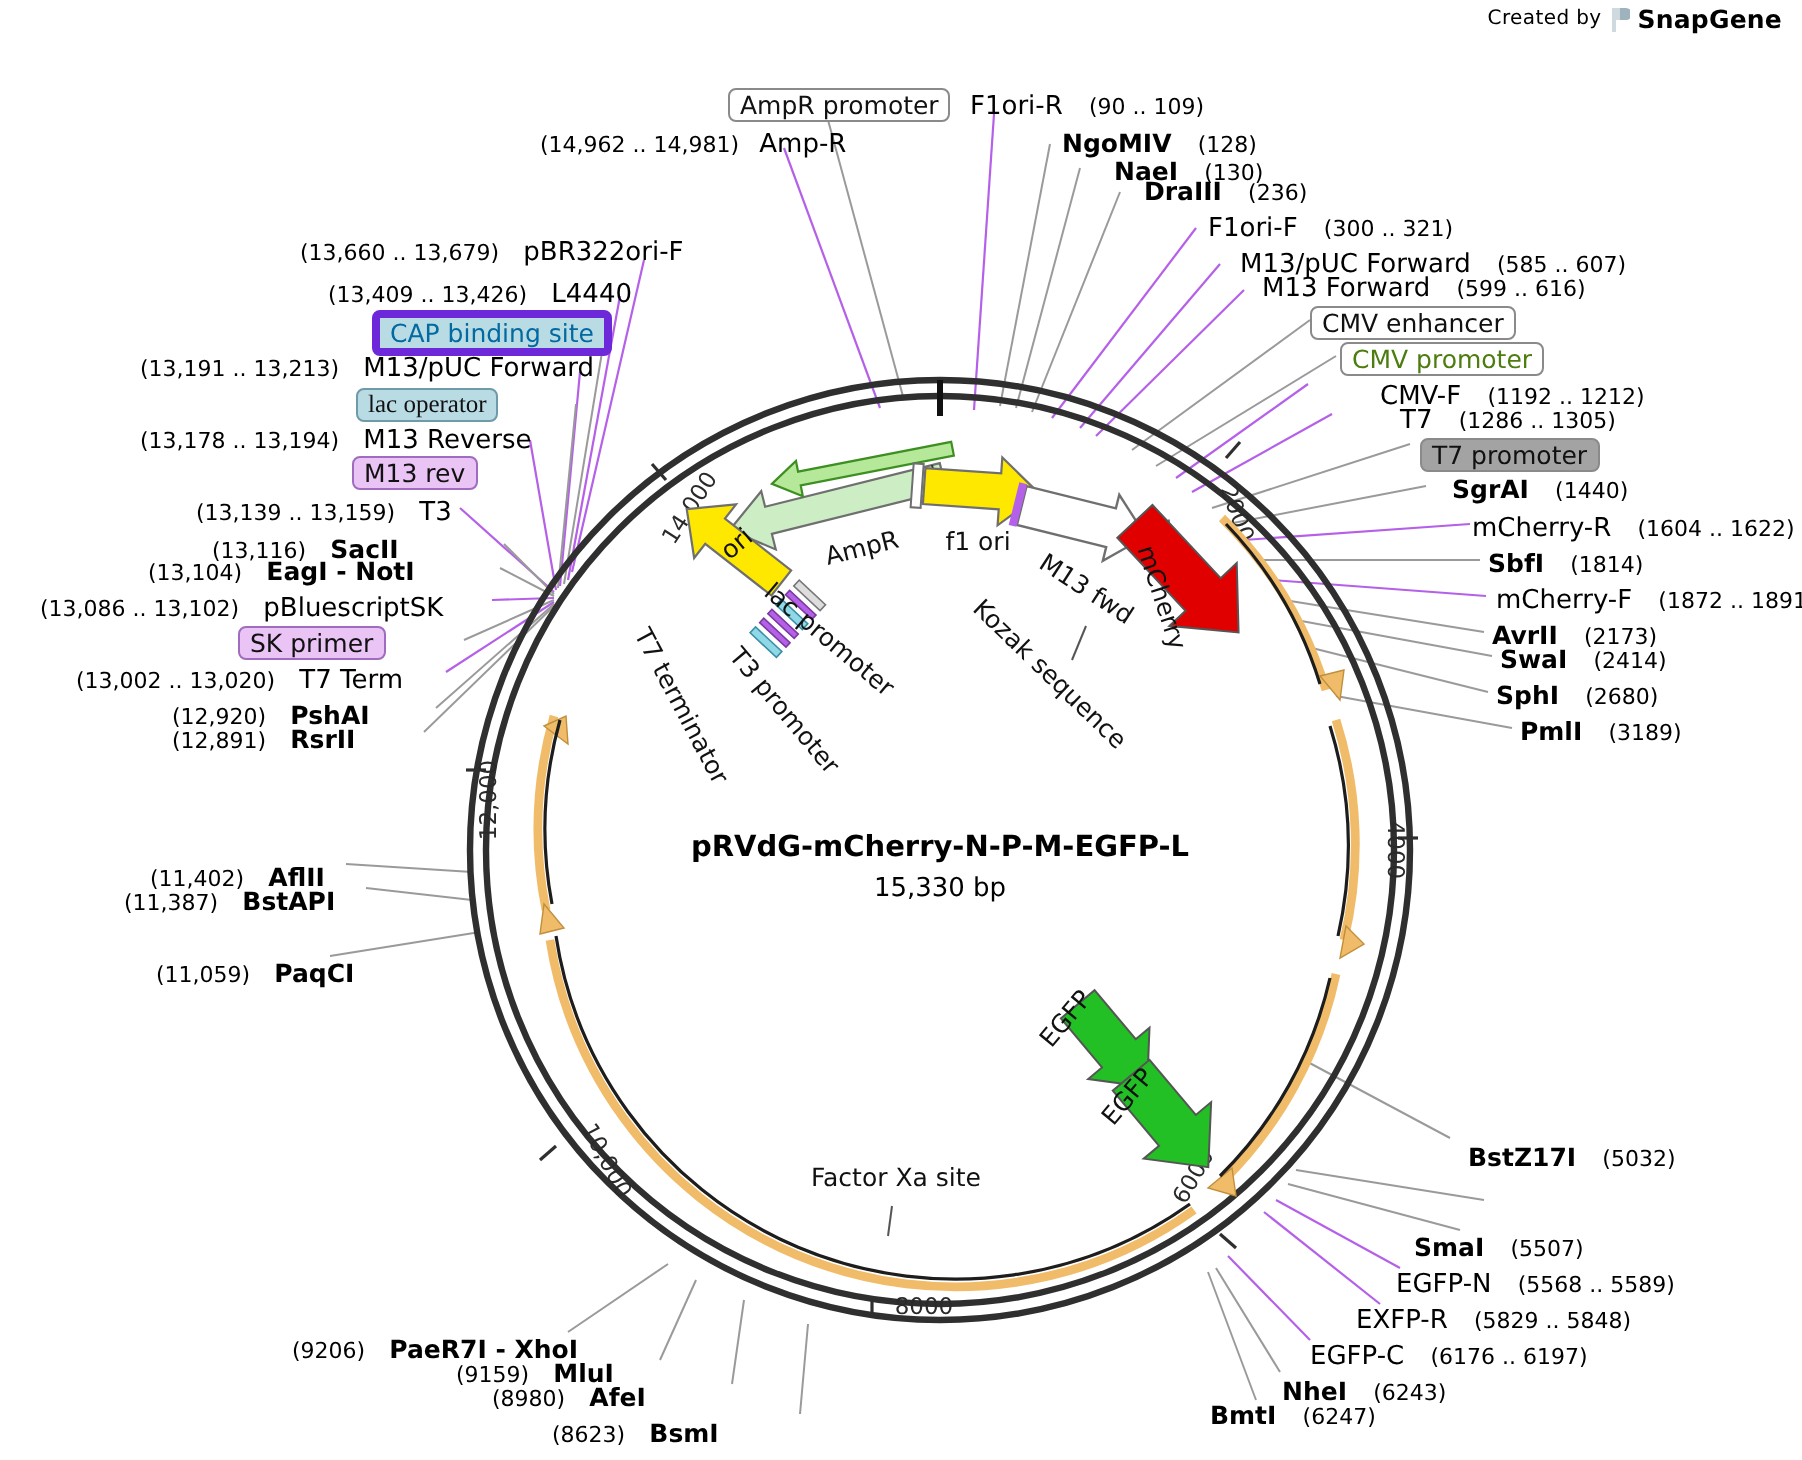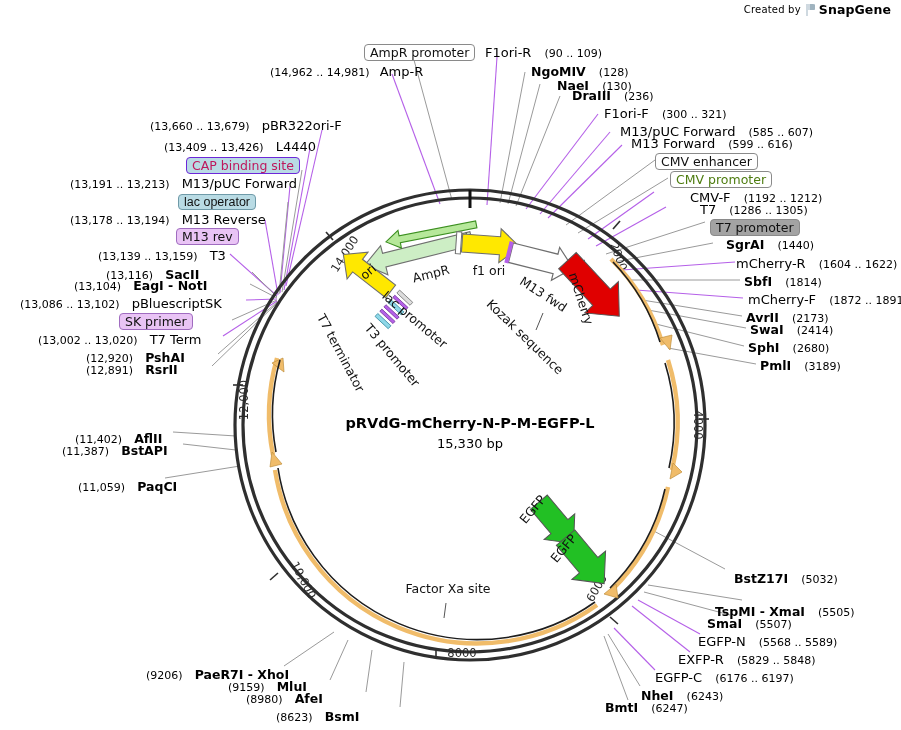--- a/index.html
+++ b/index.html
@@ -237,24 +237,24 @@
   <div style="position:absolute;left:655px;top:151px;">
     <span style="display:inline-block;border:1px solid #8a8a8a;border-radius:4px;background:#fff;padding:0 5px;font-size:12.5px;color:#111;font-family:'DejaVu Sans',sans-serif;">CMV enhancer</span>
   </div>
   <div style="position:absolute;left:670px;top:169px;">
     <span style="display:inline-block;border:1px solid #8a8a8a;border-radius:4px;background:#fff;padding:0 5px;font-size:12.5px;color:#4d7c0f;font-family:'DejaVu Sans',sans-serif;">CMV promoter</span>
   </div>
   <div style="position:absolute;left:710px;top:217px;">
     <span style="display:inline-block;border:1px solid #8a8a8a;border-radius:4px;background:#a3a3a3;padding:0 5px;font-size:12.5px;color:#111;font-family:'DejaVu Sans',sans-serif;">T7 promoter</span>
   </div>
   <div style="position:absolute;left:186px;top:155px;">
-    <span style="display:inline-block;border:1px solid #6d28d9;border-radius:4px;background:#b9dbe4;padding:0 5px;font-size:12.5px;color:#be185d;font-family:'DejaVu Sans',sans-serif;">CAP binding site</span>
+    <span style="display:inline-block;border:4px solid #6d28d9;border-radius:4px;background:#b9dbe4;padding:0 5px;font-size:12.5px;color:#0369a1;font-family:'DejaVu Sans',sans-serif;">CAP binding site</span>
   </div>
   <div style="position:absolute;left:178px;top:191px;">
-    <span style="display:inline-block;border:1px solid #6f9aa8;border-radius:4px;background:#b9dbe4;padding:0 5px;font-size:12.5px;color:#111;font-family:Liberation Sans, sans-serif;">lac operator</span>
+    <span style="display:inline-block;border:1px solid #6f9aa8;border-radius:4px;background:#b9dbe4;padding:0 5px;font-size:12.5px;color:#111;font-family:Liberation Serif, serif;">lac operator</span>
   </div>
   <div style="position:absolute;left:176px;top:226px;">
     <span style="display:inline-block;border:1px solid #a06cc0;border-radius:4px;background:#e9c4f5;padding:0 5px;font-size:12.5px;color:#111;font-family:'DejaVu Sans',sans-serif;">M13 rev</span>
   </div>
   <div style="position:absolute;left:119px;top:311px;">
     <span style="display:inline-block;border:1px solid #a06cc0;border-radius:4px;background:#e9c4f5;padding:0 5px;font-size:12.5px;color:#111;font-family:'DejaVu Sans',sans-serif;">SK primer</span>
   </div>
 
   <div style="position:absolute;left:270px;top:61px;white-space:nowrap;">
     <span class="prim-pos">(14,962 .. 14,981)</span>
@@ -328,24 +328,20 @@
   </div>
   <div style="position:absolute;left:760px;top:355px;white-space:nowrap;">
     <span class="enz-name">PmlI</span>
     <span class="enz-pos" style="margin-left:8px;">(3189)</span>
   </div>
 
   <div style="position:absolute;left:734px;top:568px;white-space:nowrap;">
     <span class="enz-name">BstZ17I</span>
     <span class="enz-pos" style="margin-left:8px;">(5032)</span>
   </div>
-  <div style="position:absolute;left:715px;top:601px;white-space:nowrap;">
-    <span class="enz-name">TspMI  - XmaI</span>
-    <span class="enz-pos" style="margin-left:8px;">(5505)</span>
-  </div>
   <div style="position:absolute;left:707px;top:613px;white-space:nowrap;">
     <span class="enz-name">SmaI</span>
     <span class="enz-pos" style="margin-left:8px;">(5507)</span>
   </div>
   <div style="position:absolute;left:698px;top:631px;white-space:nowrap;">
     <span class="prim-name">EGFP-N</span>
     <span class="prim-pos" style="margin-left:8px;">(5568 .. 5589)</span>
   </div>
   <div style="position:absolute;left:678px;top:649px;white-space:nowrap;">
     <span class="prim-name">EXFP-R</span>

